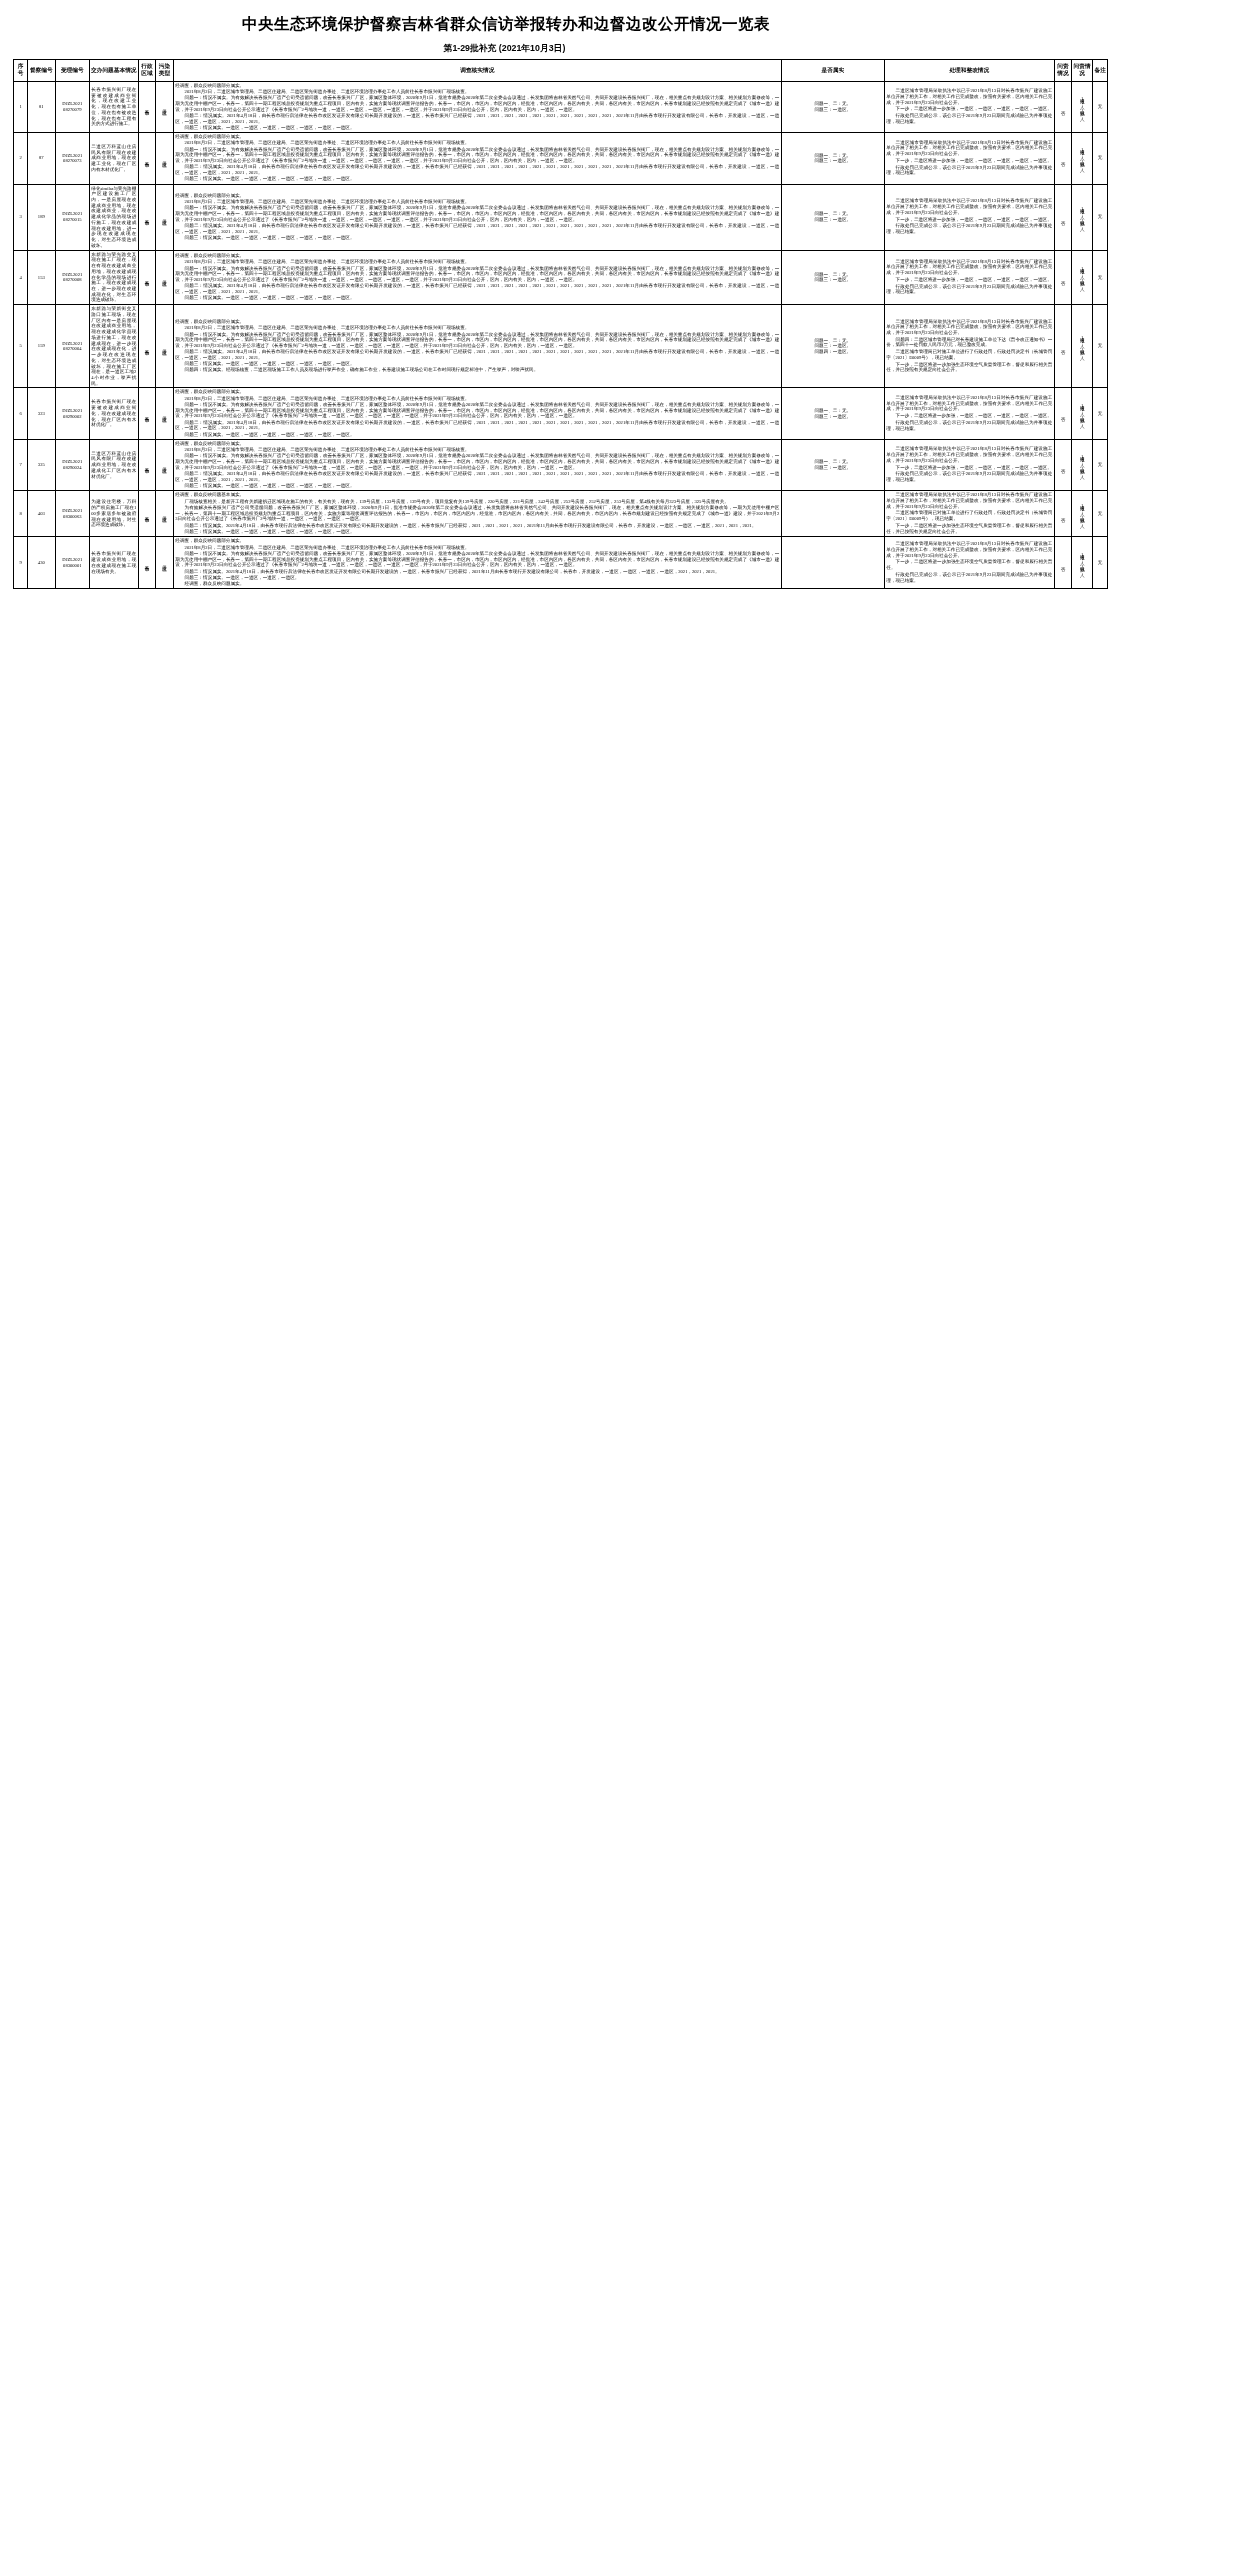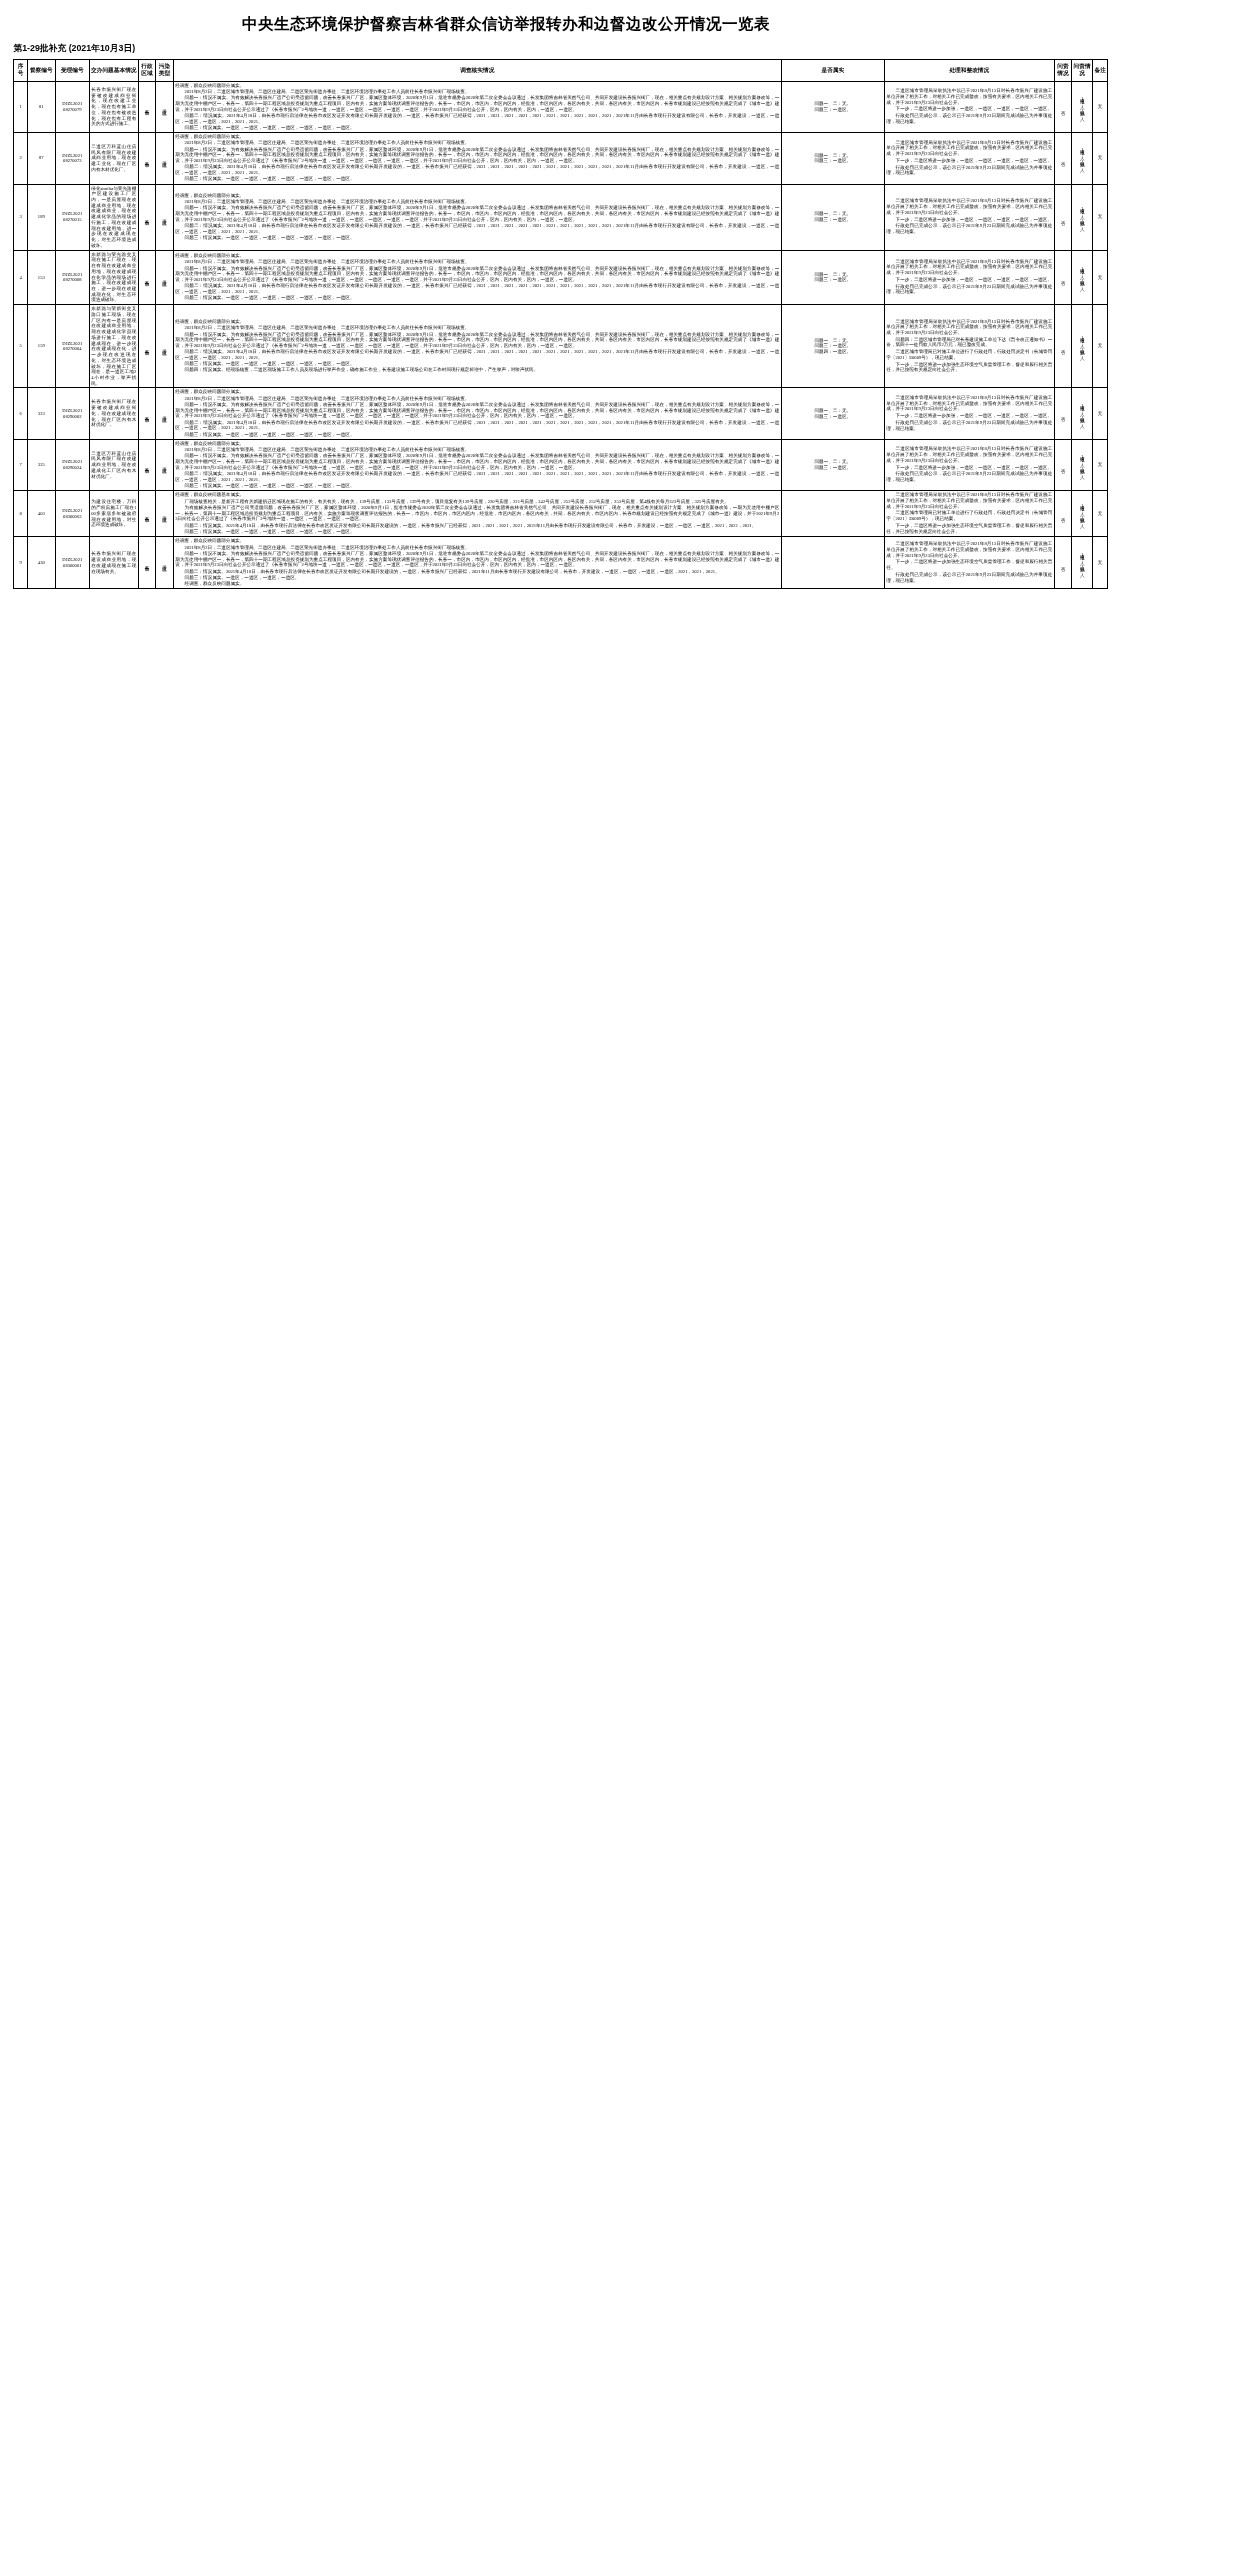--- a/index.html
+++ b/index.html
@@ -19,21 +19,21 @@
   }
   .doc-title {
     text-align: center;
     font-size: 15.5px;
     font-weight: bold;
     letter-spacing: 0.5px;
     margin: 5.2px 0 7.2px 0;
     font-family: "Liberation Sans", sans-serif;
   }
   .doc-subtitle {
-    text-align: left;
+    text-align: center;
     font-size: 8.8px;
     font-weight: bold;
     margin: 0 3.1px 4.1px 0;
     font-family: "Liberation Sans", sans-serif;
   }
   table.main {
     border-collapse: collapse;
     width: 100%;
     table-layout: fixed;
   }

